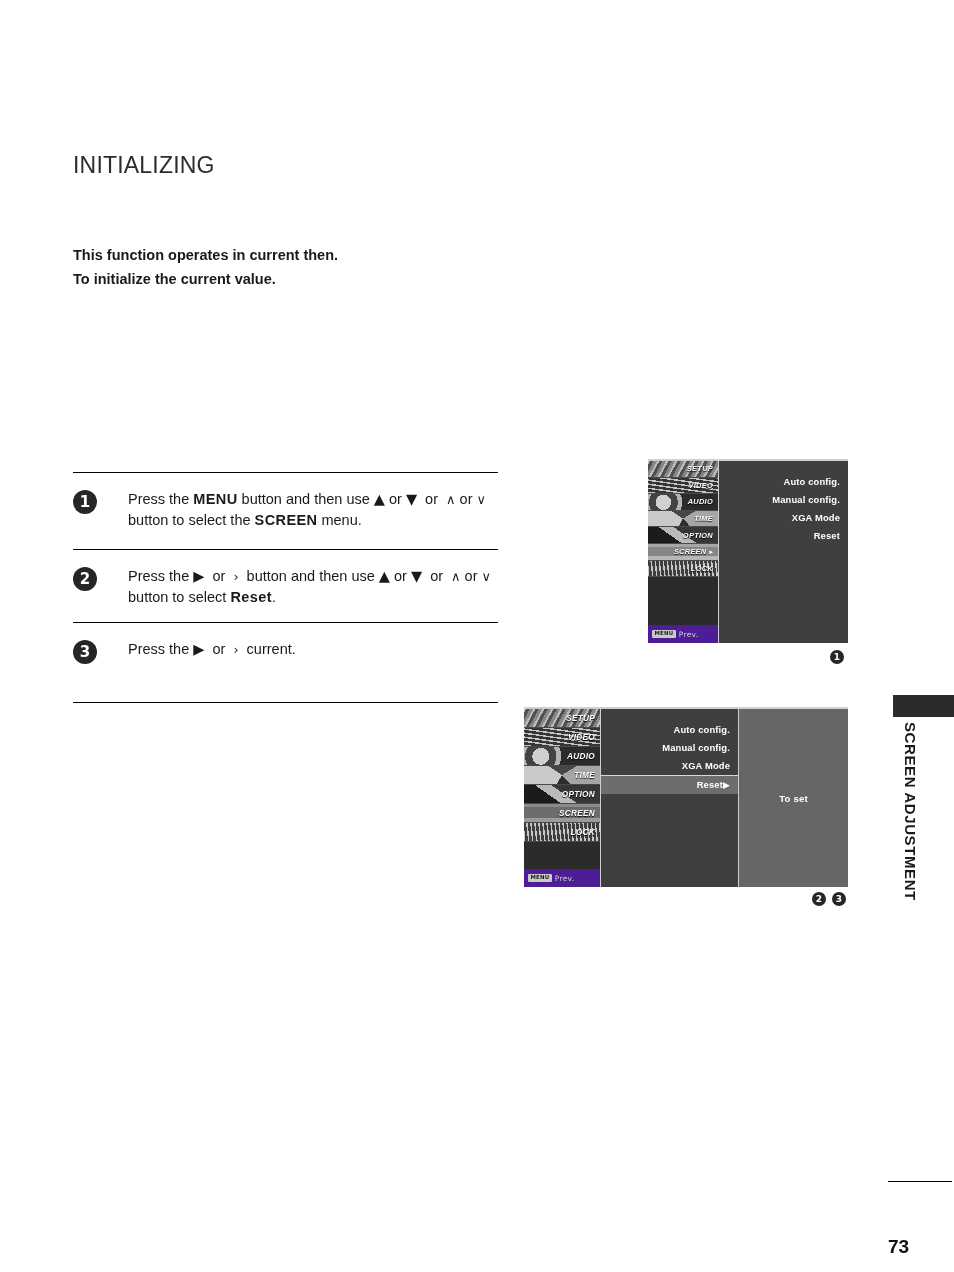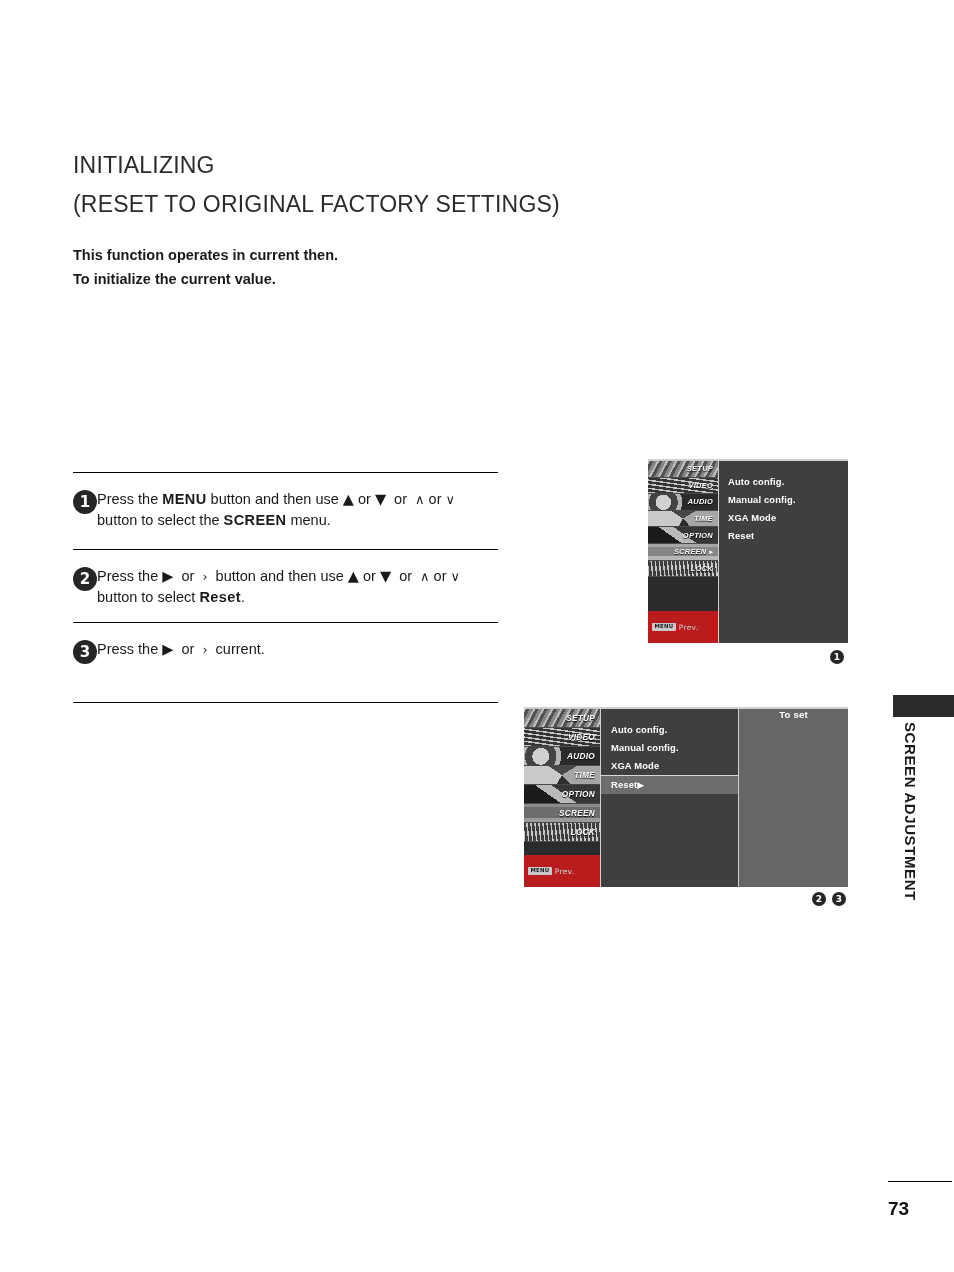--- a/index.html
+++ b/index.html
@@ -70,20 +70,21 @@
     font-size: 15px;
     font-weight: bold;
     display: flex;
     align-items: center;
     justify-content: center;
     flex: 0 0 24px;
     margin-top: 1px;
     font-family: "DejaVu Sans", sans-serif;
   }
   .step-text {
+    margin-left: 31px;
     font-size: 14.5px;
     line-height: 21px;
     color: #1a1a1a;
     max-width: 370px;
   }
   .step-text b { font-weight: bold; letter-spacing: 0.4px; }
   .gly { font-family: "DejaVu Sans", sans-serif; }
   .gly-sm { font-family: "DejaVu Sans", sans-serif; font-size: 13px; }
   .sp { display: inline-block; width: 4px; }
 
@@ -146,22 +147,22 @@
     position: relative;
     z-index: 2;
     color: #fff;
     font-size: 7px;
     margin-left: 3px;
     font-family: "DejaVu Sans", sans-serif;
   }
 
   .side-filler { flex: 1 1 auto; background: #2b2b2b; position: relative; }
   .side-foot {
-    height: 32px;
-    background: #b91c1c;
+    height: 18px;
+    background: #4c1d95;
     display: flex;
     align-items: center;
     padding-left: 4px;
   }
   .menu-chip {
     background: #c9c9c9;
     color: #1d1d1d;
     font-size: 5.4px;
     font-weight: bold;
     padding: 1.5px 2.5px;
@@ -194,39 +195,39 @@
     padding-left: 10px;
   }
   .osd-row {
     color: #ffffff;
     font-size: 9.4px;
     font-weight: bold;
     line-height: 18px;
     letter-spacing: 0.15px;
     display: flex;
     align-items: center;
-    justify-content: flex-start;
-    padding-right: 24px;
+    justify-content: flex-end;
+    padding-right: 8px;
     box-sizing: border-box;
   }
   .osd-row.sel {
     background: #6d6d6d;
     border-top: 1.2px solid #d8d8d8;
     margin-left: -10px;
     padding-left: 10px;
   }
   .osd-row .tri {
     font-size: 9px;
     font-family: "DejaVu Sans", sans-serif;
   }
   .osd-right {
     flex: 1 1 auto;
     background: #666666;
     display: flex;
-    align-items: flex-start;
+    align-items: center;
     justify-content: center;
   }
   .osd-right .toset {
     color: #ffffff;
     font-size: 9.6px;
     font-weight: bold;
     letter-spacing: 0.2px;
   }
 
   
@@ -283,33 +284,32 @@
   #footer-rule {
     position: absolute;
     left: 888px;
     top: 1181px;
     width: 64px;
     border-top: 1.4px solid #000;
   }
   #page-number {
     position: absolute;
     left: 888px;
-    top: 1198px;
+    top: 1236px;
     width: 50px;
     font-size: 19px;
     font-weight: bold;
     color: #111;
   }
 </style>
 </head>
 <body>
 
 <div id="page-title">
   <div class="line">INITIALIZING</div>
-  <div class="line">(RESET TO ORIGINAL FACTORY SETTINGS)</div>
 </div>
 
 <div id="intro">
   <div>This function operates in current then.</div>
   <div>To initialize the current value.</div>
 </div>
 
 <div id="steps">
 
   <div class="rule"></div>

